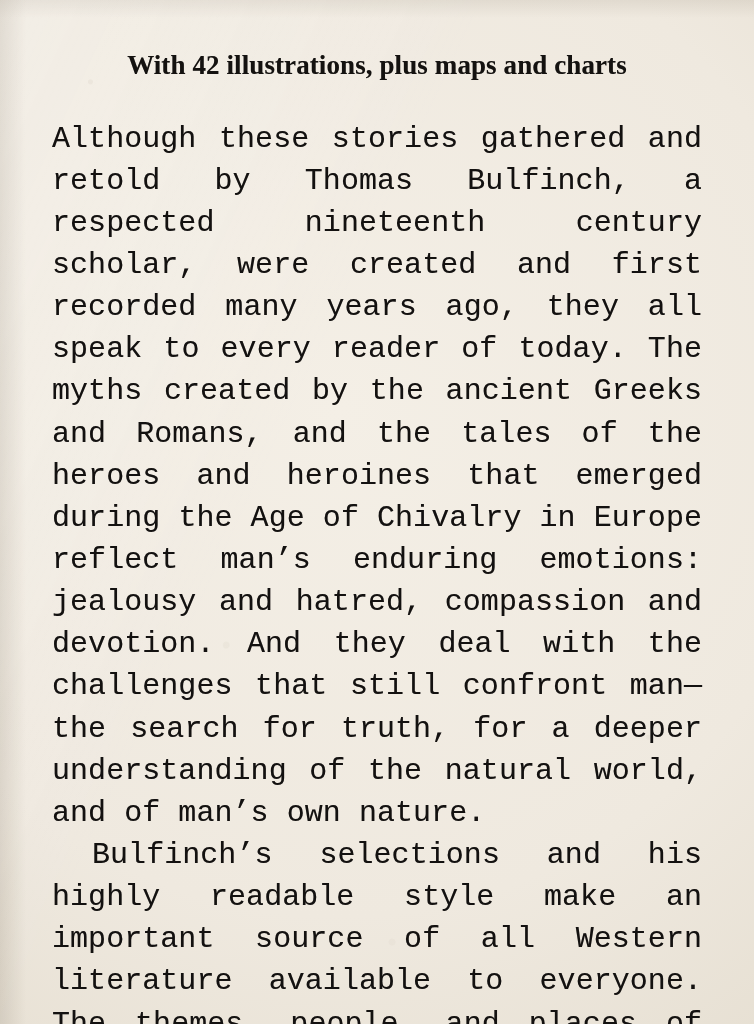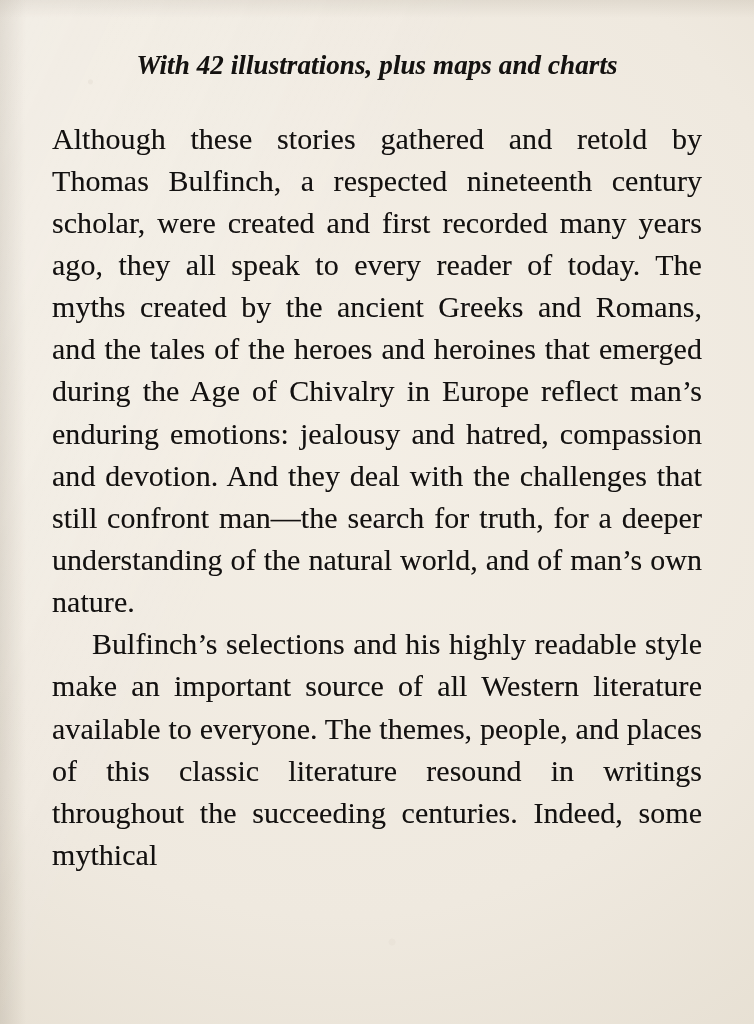--- a/index.html
+++ b/index.html
@@ -53,21 +53,20 @@
   }
 
   .content {
     position: relative;
     padding: 40px 52px 0 52px;
   }
 
   
   .headline {
     text-align: center;
-    font-style: italic;
     font-weight: bold;
     font-size: 27px;
     line-height: 1.32;
     color: #141210;
     letter-spacing: 0.1px;
     margin: 8px 0 0 0;
   }
   .headline .line {
     display: block;
     white-space: nowrap;
@@ -78,20 +77,21 @@
     margin-top: 34px;
     color: #131110;
     font-size: 30px;
     line-height: 1.405;
     text-align: justify;
     text-justify: inter-word;
     letter-spacing: 0.05px;
   }
   .para {
     margin: 0;
+    font-family: Liberation Mono, monospace;
   }
   .para + .para {
     margin-top: 0;
     text-indent: 40px;
   }
   .para:last-child {
     
   }
 
   

